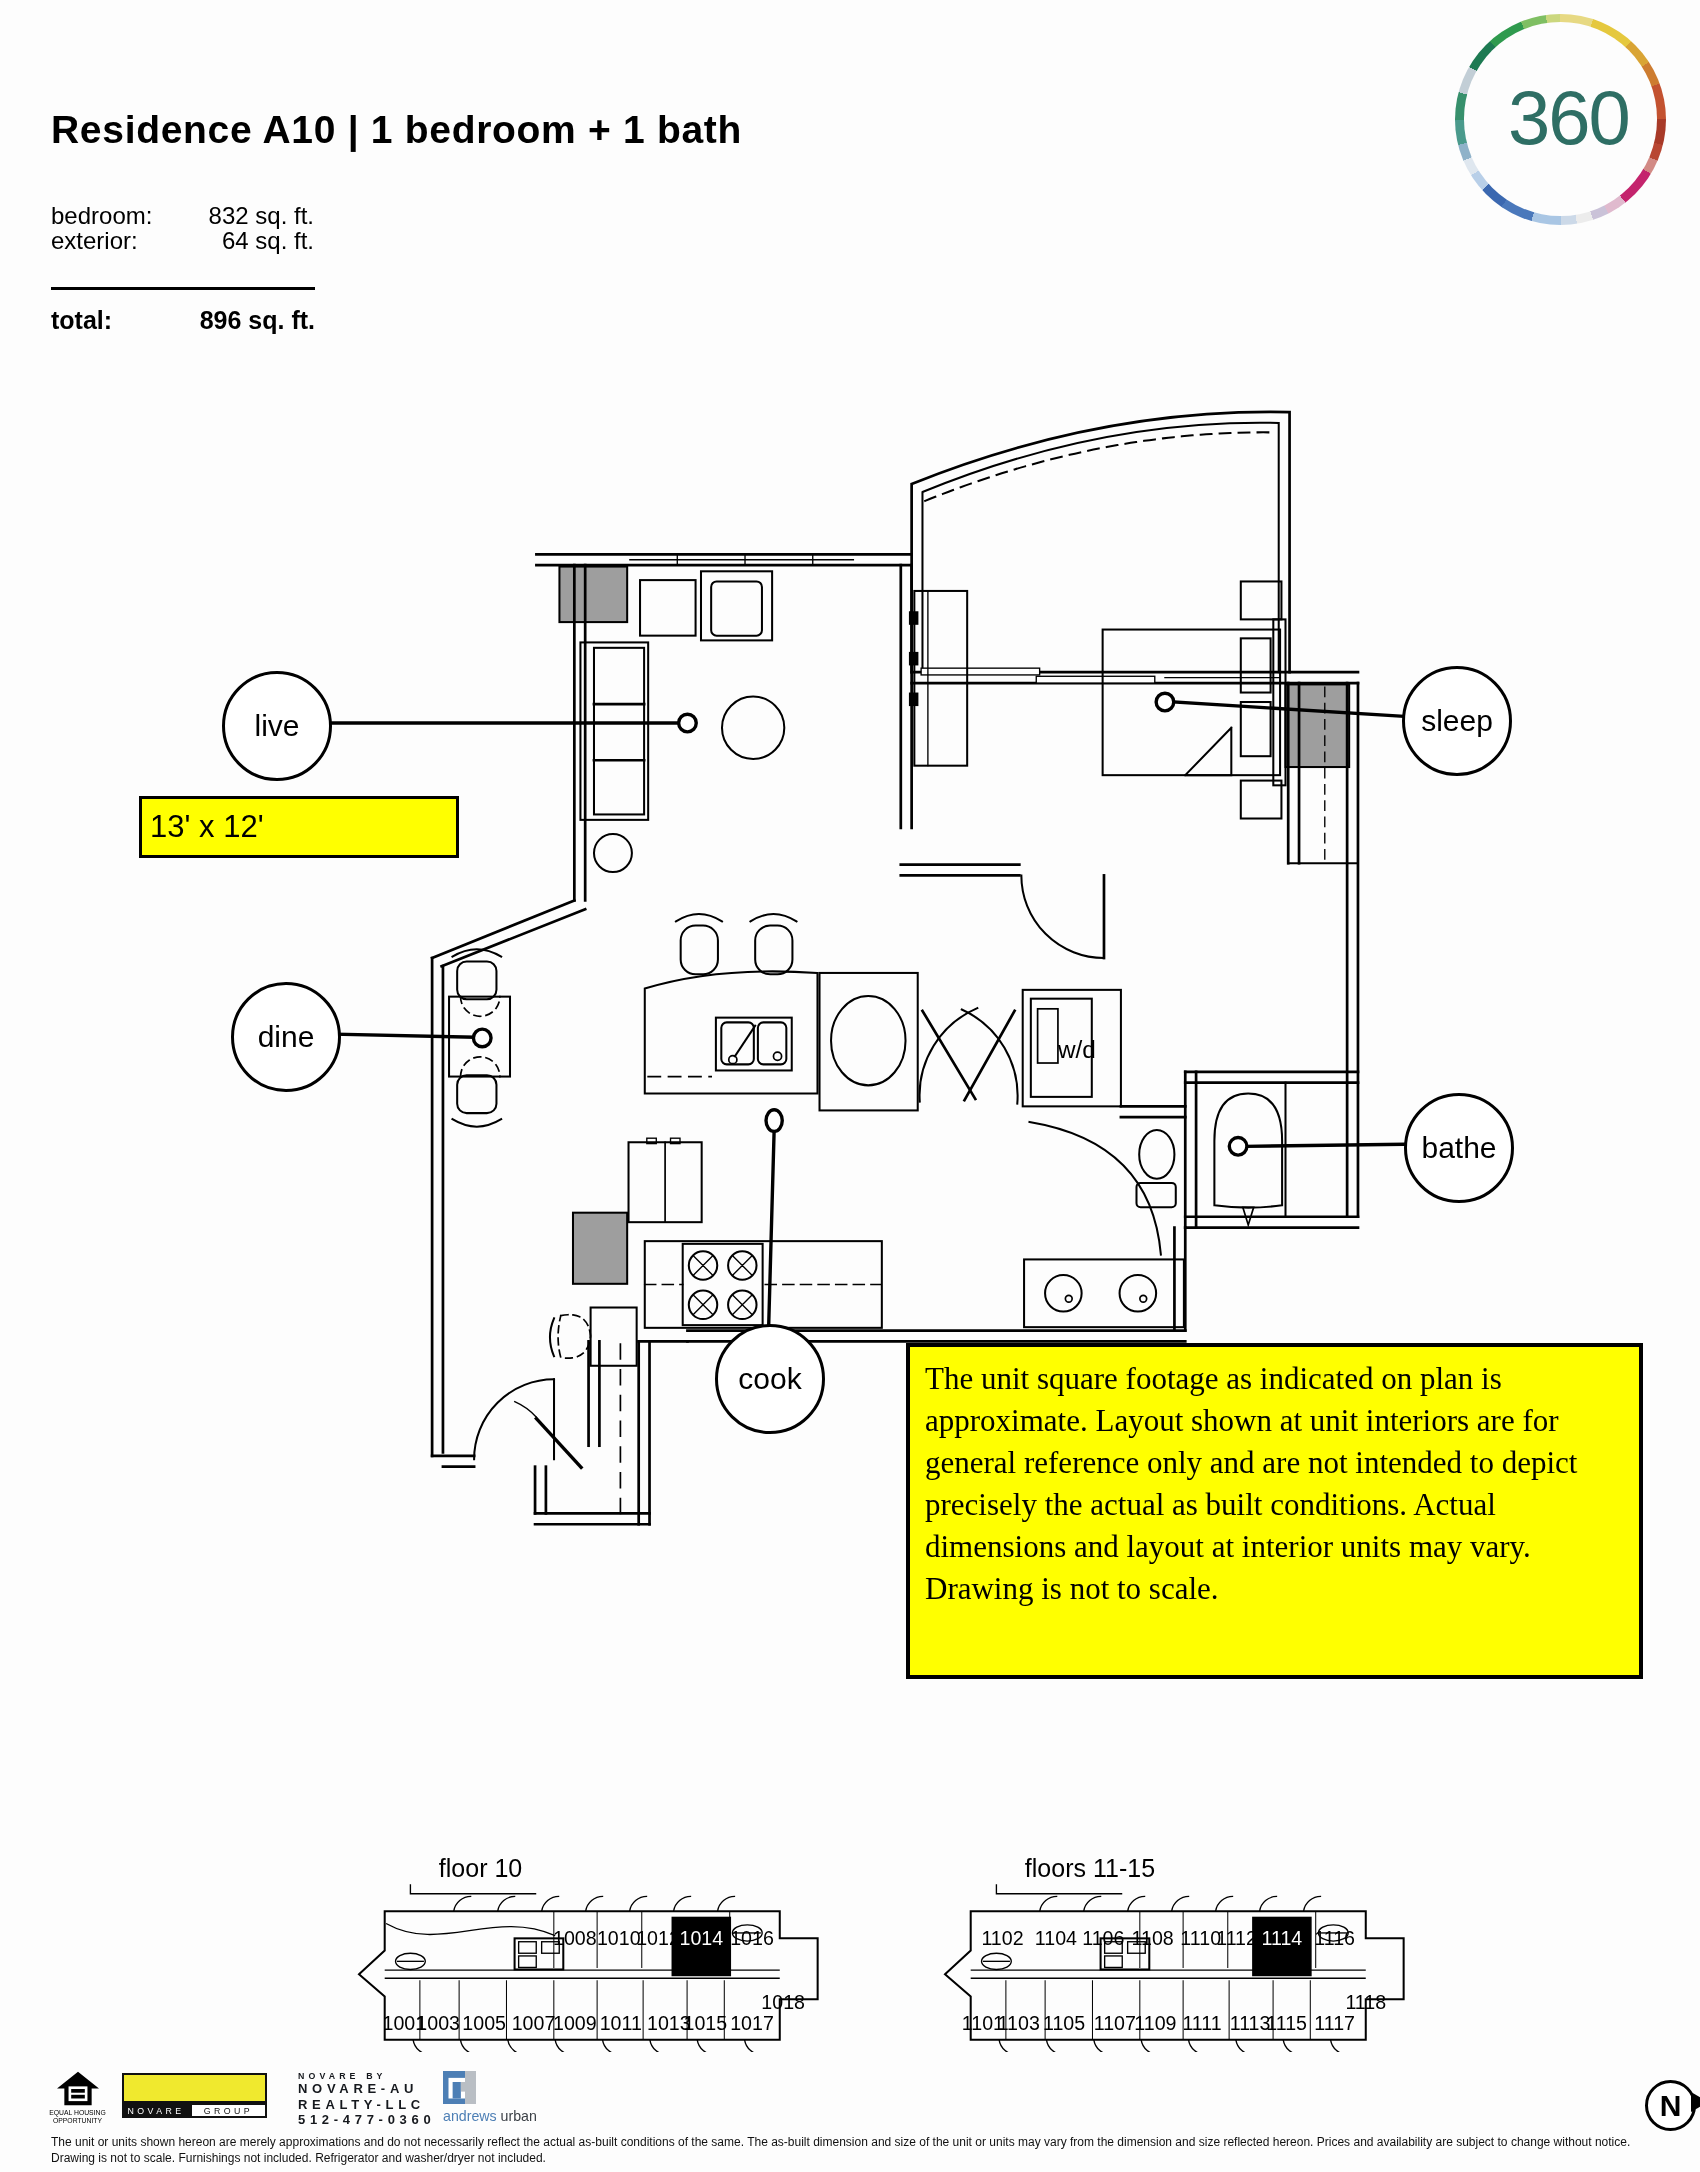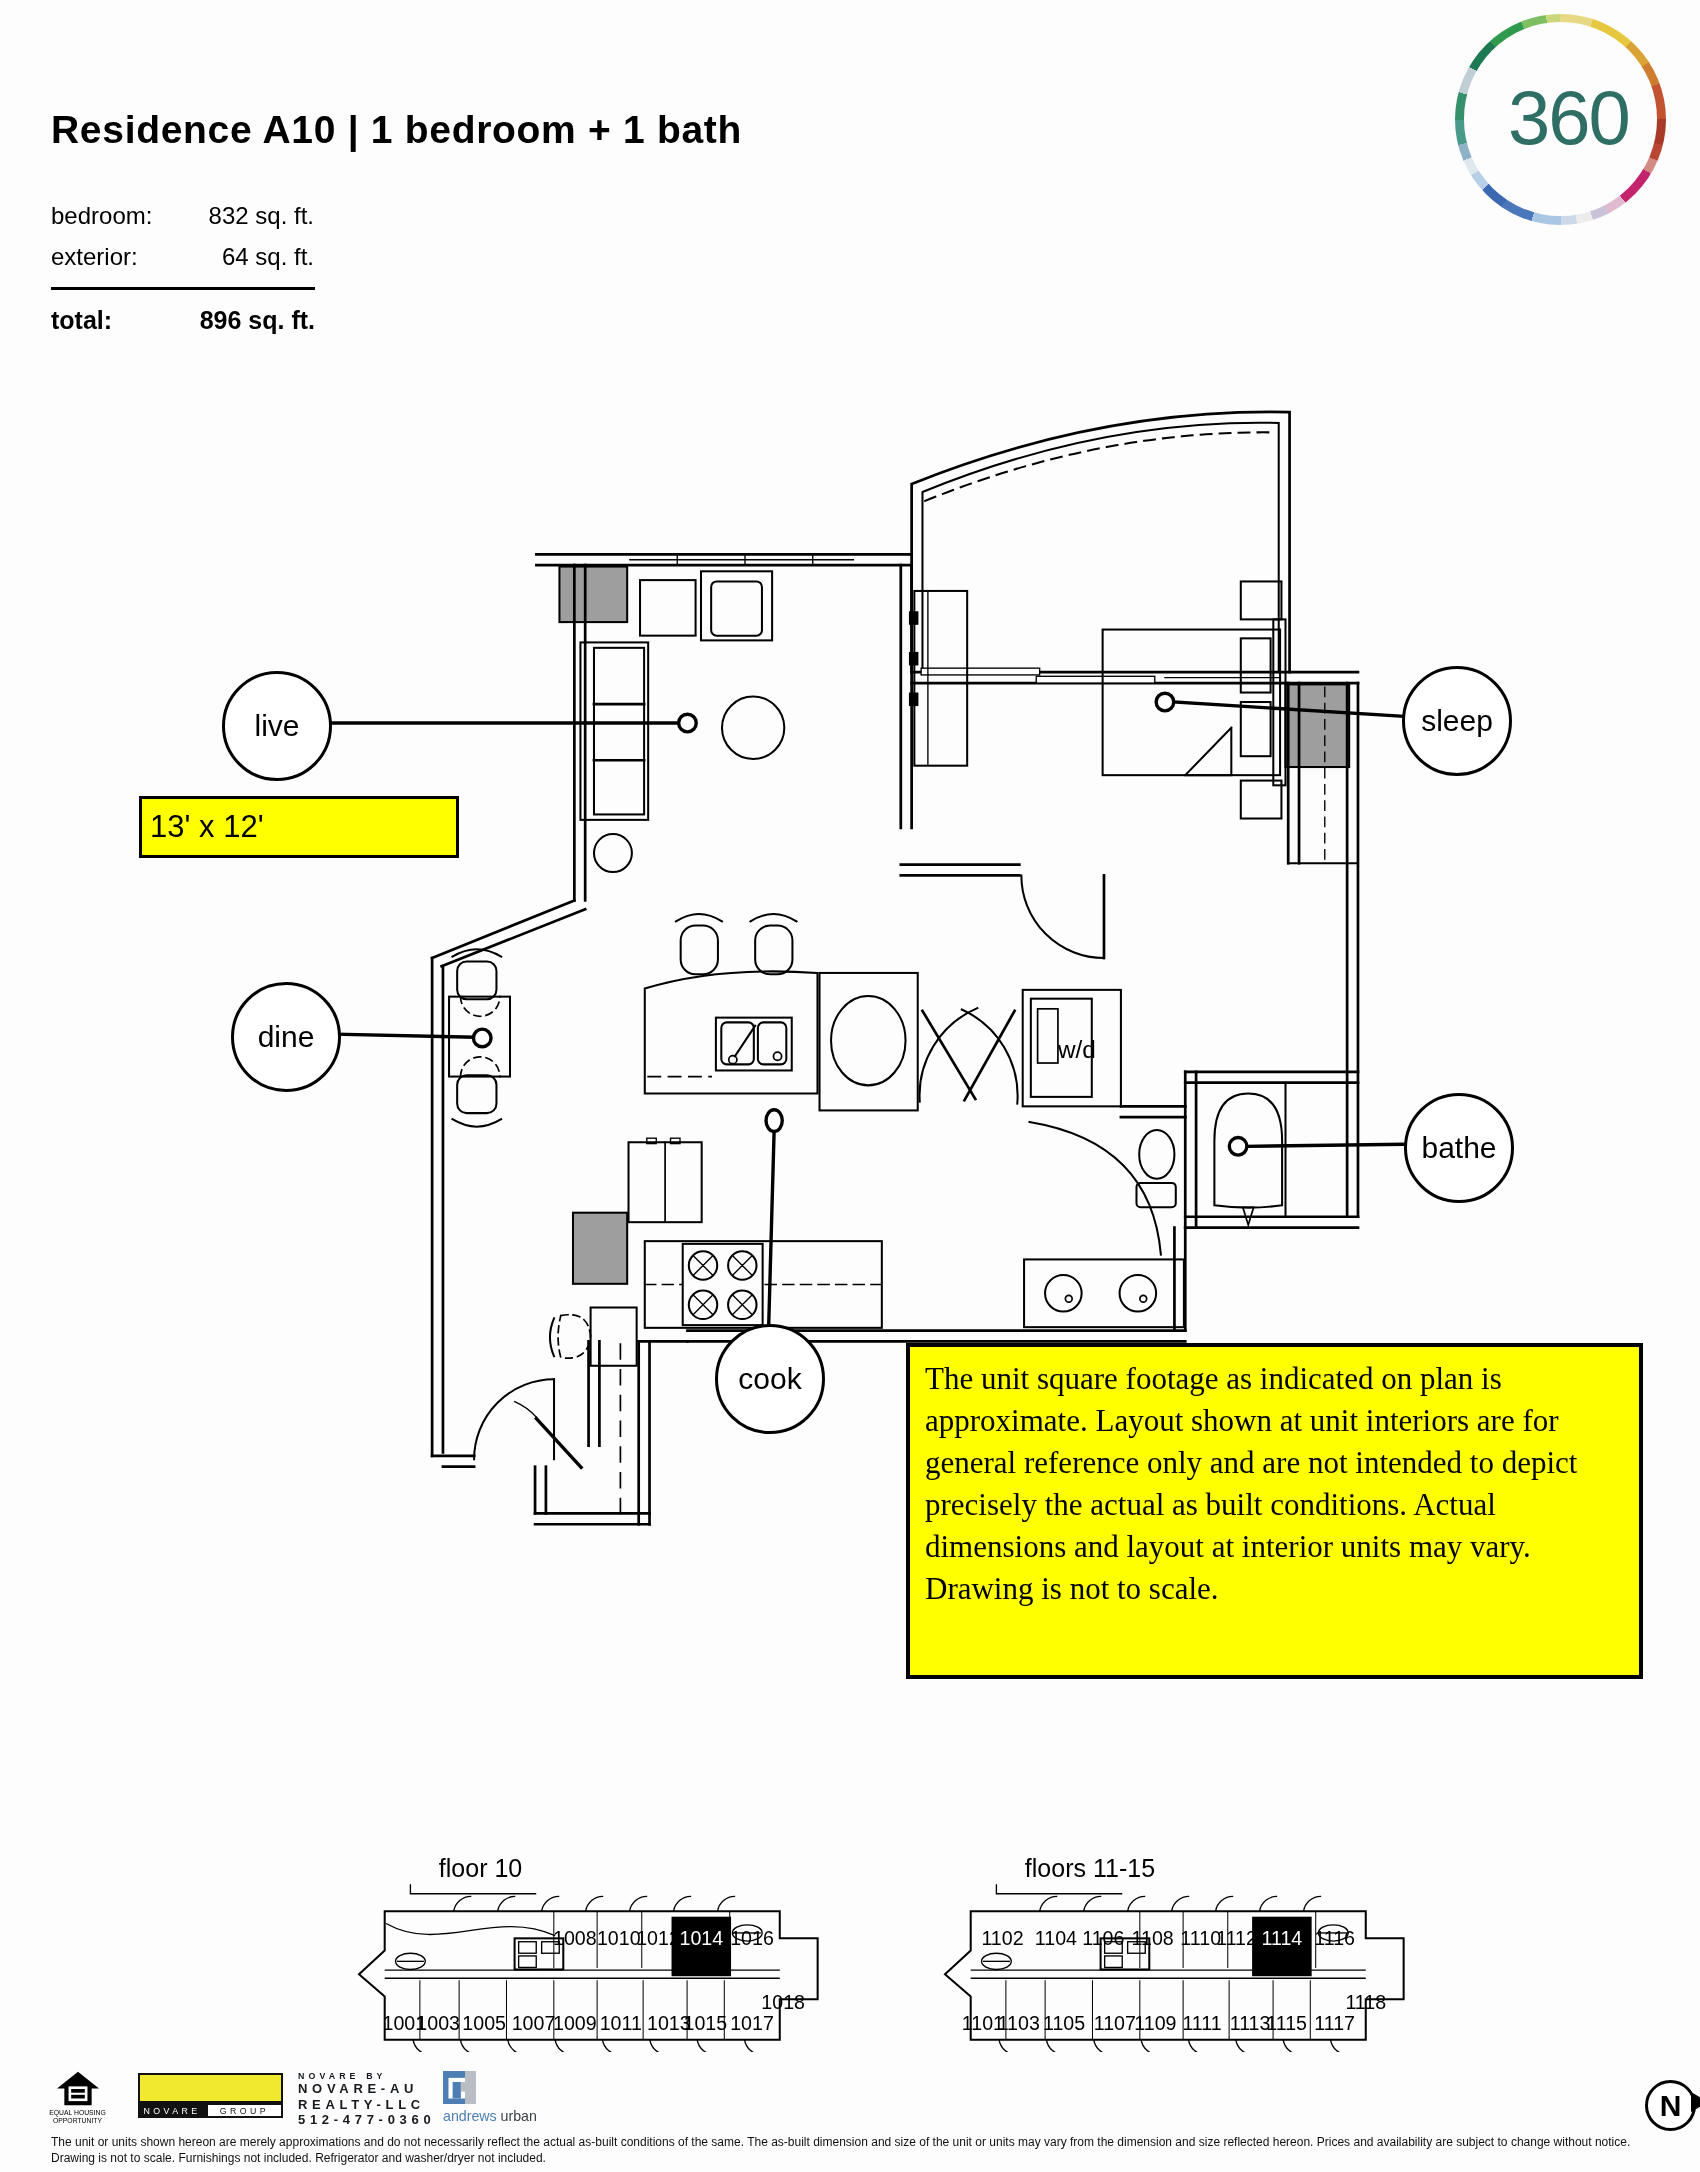--- a/index.html
+++ b/index.html
@@ -2,41 +2,41 @@
 <html style="font-size:11px"><head>
 <meta charset="utf-8">
 <style>
   html,body{margin:0;padding:0;background:#ffffff;}
   body{font-family:"Liberation Sans",sans-serif;color:#000;}
   #page{position:relative;width:1700px;height:2172px;background:#fdfdfd;overflow:hidden;}
   .abs{position:absolute;}
   
   #title{left:51px;top:108px;font-size:39px;font-weight:bold;letter-spacing:0.7px;}
   .statrow{left:51px;width:263px;display:flex;justify-content:space-between;font-size:24px;}
-  #stat0{top:202px;} #stat1{top:243px;}
+  #stat0{top:202px;} #stat1{top:227px;}
   #statline{left:51px;top:287px;width:264px;height:2.7px;background:#000;}
   #totalrow{left:51px;top:306px;width:264px;display:flex;justify-content:space-between;font-size:25px;font-weight:bold;}
   
   #logo{left:1455px;top:13.5px;width:211px;height:211px;}
   #ring{position:absolute;left:0;top:0;width:211px;height:211px;border-radius:50%;}
   #ring::after{content:"";position:absolute;left:8.8px;top:8.8px;right:8.8px;bottom:8.8px;border-radius:50%;background:#fdfdfd;}
   #logo-text{position:absolute;left:53px;top:60px;font-size:76px;font-weight:400;color:#2e6e64;letter-spacing:-2px;z-index:2;}
   
   .roomcircle{width:104px;height:104px;border:3.4px solid #000;border-radius:50%;background:#fff;
     display:flex;align-items:center;justify-content:center;font-size:30px;z-index:3;}
   
   .dimbox{background:#ffff00;border:3.4px solid #000;font-size:31px;display:flex;align-items:center;padding-left:8.1px;box-sizing:border-box;z-index:2;}
   #disclaimer{left:906px;top:1343px;width:737px;height:336px;background:#ffff00;border:4.1px solid #000;
     box-sizing:border-box;font-family:"Liberation Serif",serif;font-size:31px;line-height:42px;padding:11px 15px;z-index:2;}
   
   .miniplan{width:474px;height:230px;}
   
   #eho{left:49px;top:2071px;width:57px;text-align:center;}
   #eho .ehotext{font-size:6.8px;line-height:7.5px;letter-spacing:0px;margin-top:1.4px;}
-  #novare{left:138px;top:2073px;width:148px;text-align:center;}
+  #novare{left:122px;top:2073px;width:148px;text-align:center;}
   #novare .ybox{width:145px;height:30px;background:#f0e92e;border:2px solid #111;box-sizing:border-box;}
   #novare .bar{display:flex;width:145px;height:15px;}
   #novare .nv{background:#111;color:#fff;width:68px;font-size:8.8px;letter-spacing:3.4px;display:flex;align-items:center;justify-content:center;}
   #novare .gp{background:#fff;color:#111;border:2px solid #111;box-sizing:border-box;width:77px;font-size:8.8px;letter-spacing:3.4px;display:flex;align-items:center;justify-content:center;}
   #salesby{left:298px;top:2071px;font-weight:bold;color:#15181d;}
   #salesby .s1{font-size:8.8px;letter-spacing:4.1px;}
   #salesby .s2{font-size:13px;letter-spacing:4.7px;line-height:15.6px;}
   #andrews{left:443px;top:2071px;}
   #andrews .aw{font-size:14.2px;margin-top:2px;}
   #andrews .a1{color:#4d7fb5;} #andrews .a2{color:#3a3f45;}

